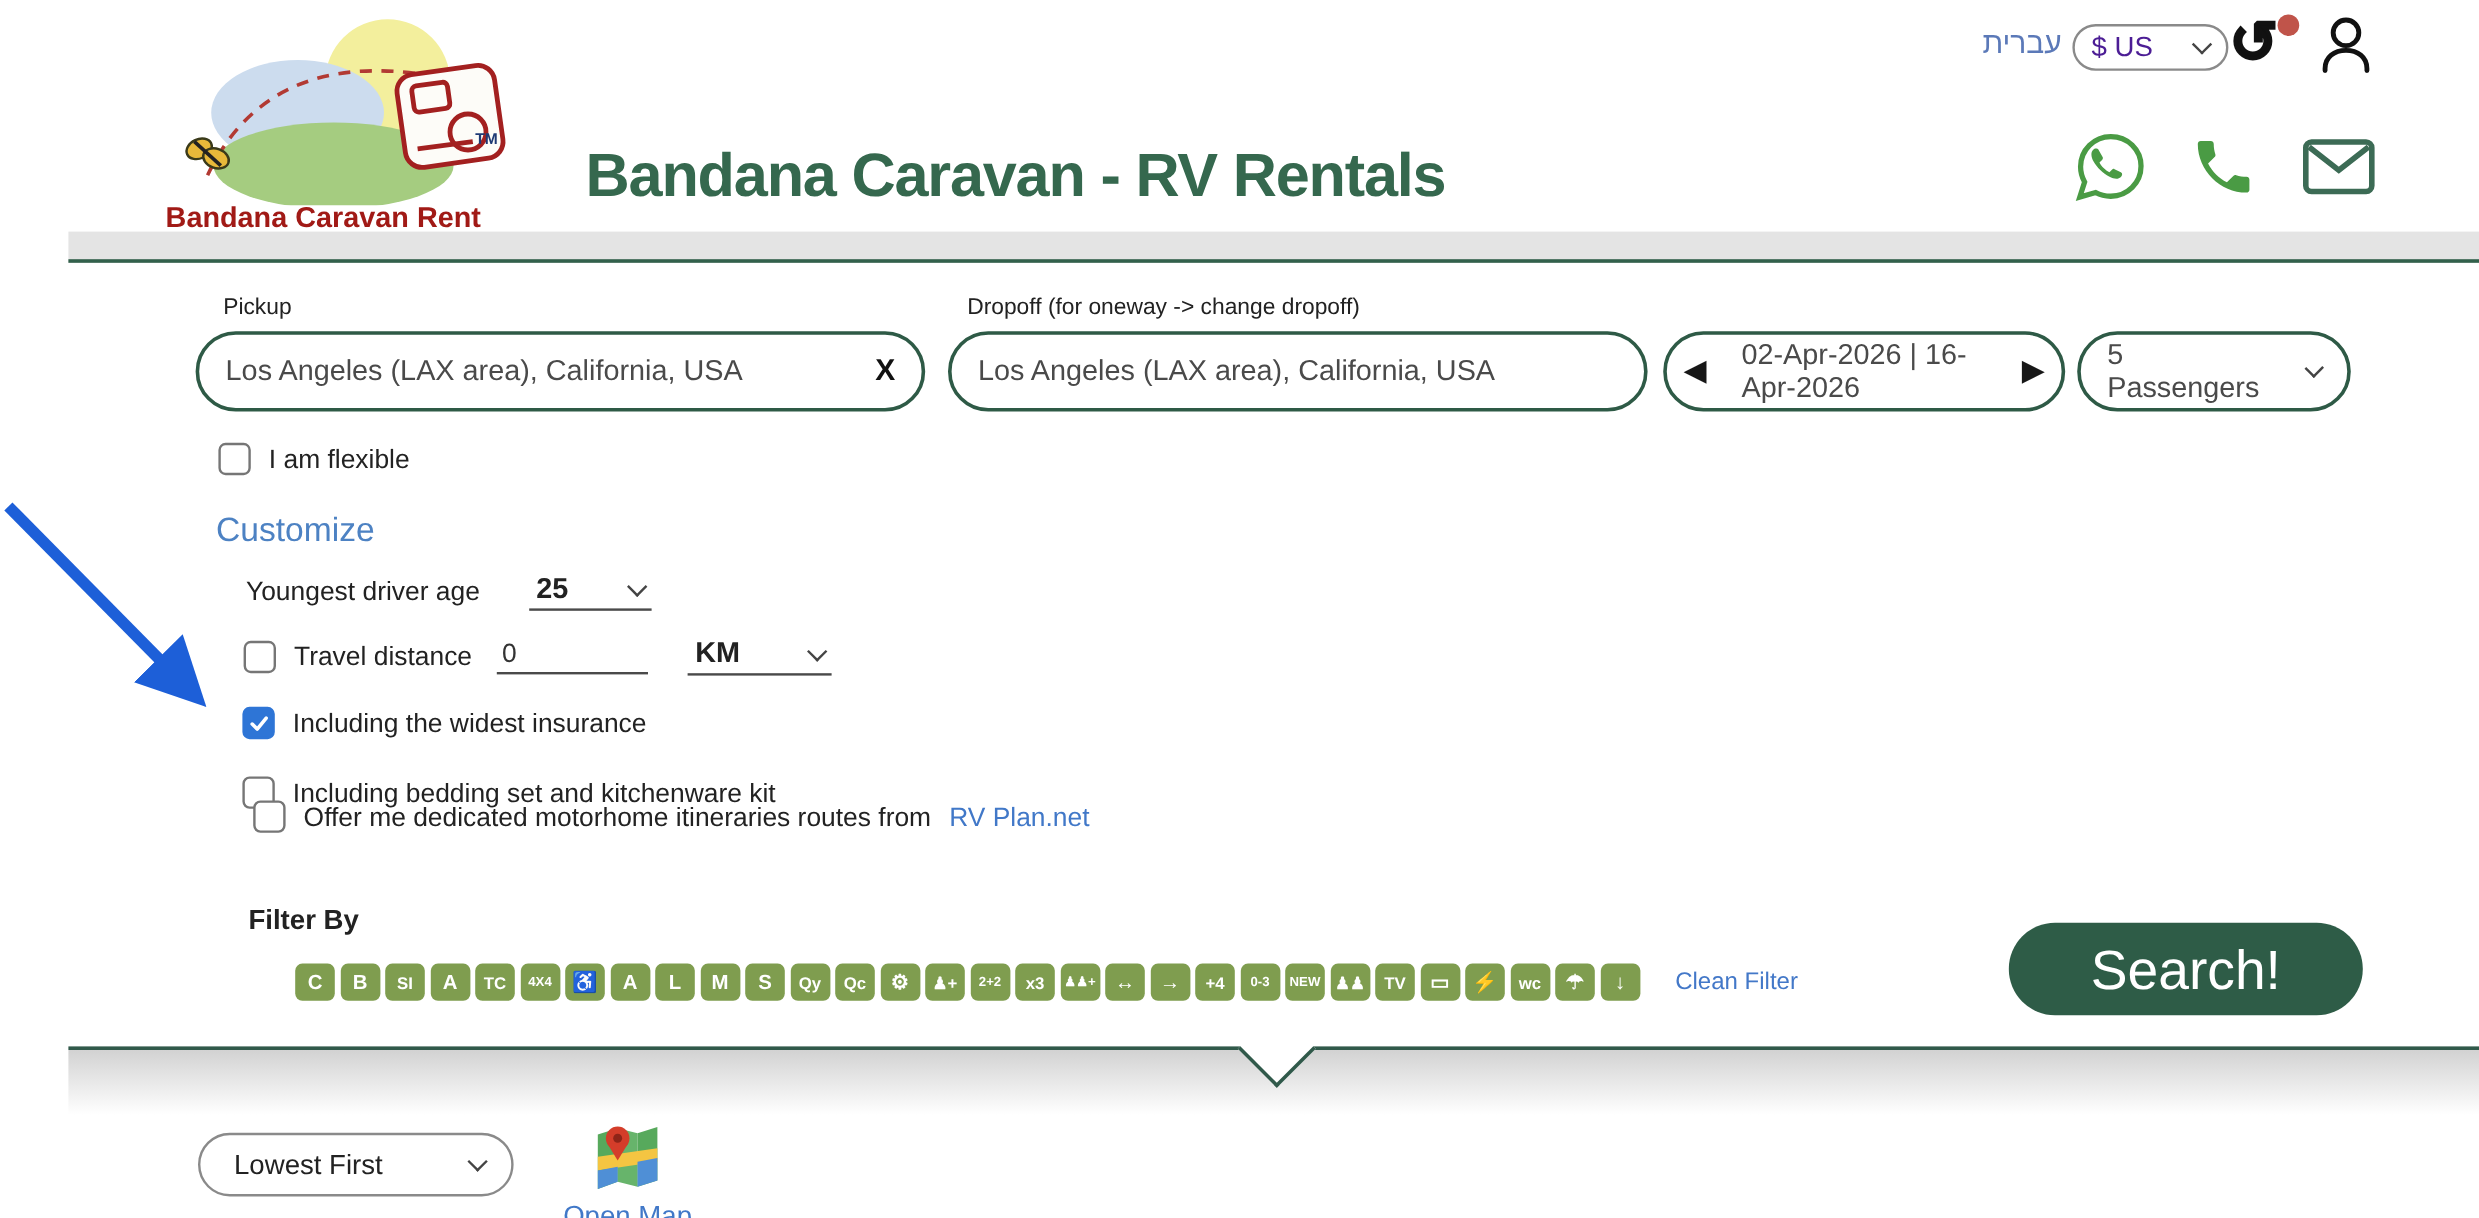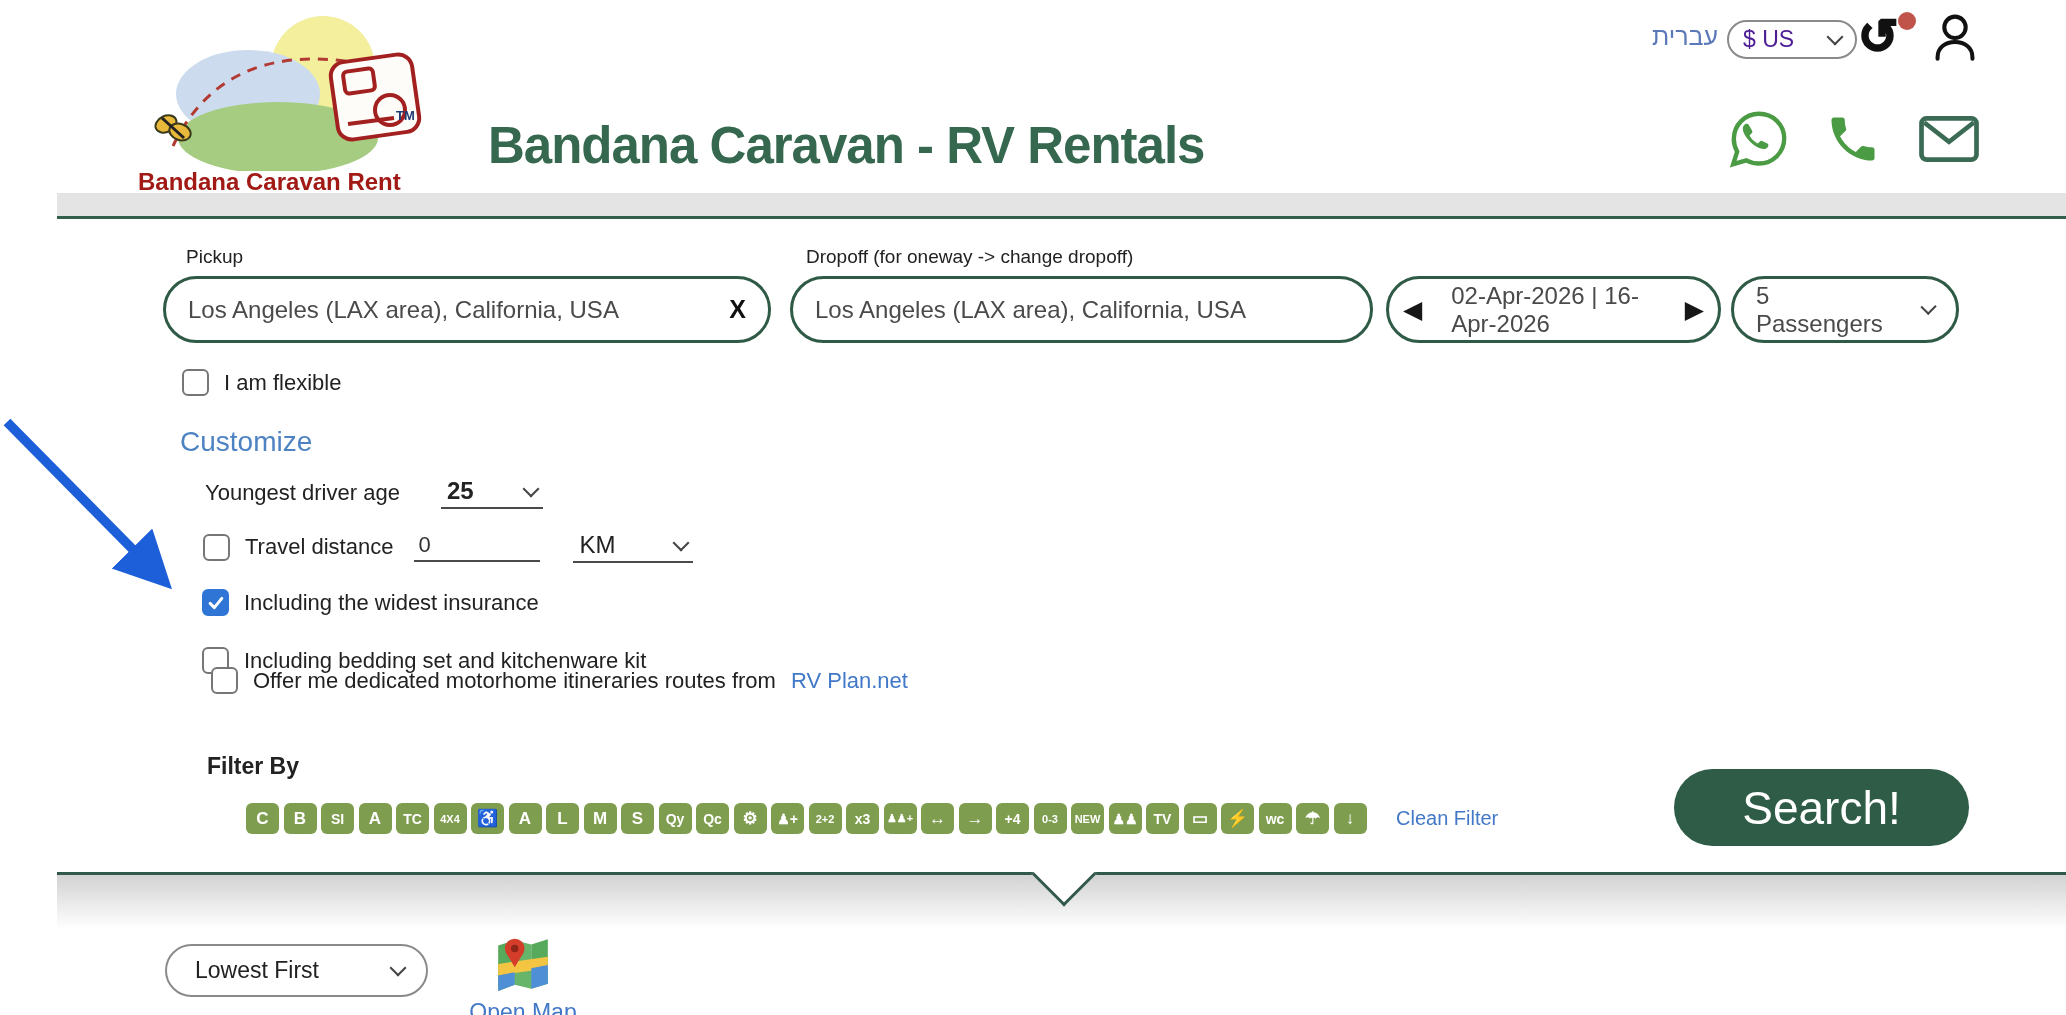--- a/index.html
+++ b/index.html
@@ -49,21 +49,21 @@
   .row-flexible{left:182px;top:369px;}
   .customize{position:absolute;left:180px;top:426px;font-size:28px;color:#4d82c3;cursor:pointer;}
   .row-age{left:205px;top:477px;}
   .row-distance{left:203px;top:531px;}
   .row-insurance{left:202px;top:589px;}
   .row-bedding{left:202px;top:647px;}
   .row-itin{left:211px;top:667px;}
   .u-select{display:flex;align-items:center;justify-content:space-between;border-bottom:2px solid #4a4a4a;cursor:pointer;box-sizing:border-box;padding:0 6px 2px 6px;}
   .age-select{width:102px;margin-left:26px;font-weight:bold;font-size:24px;text-align:right;}
   .dist-input{width:118px;border-bottom:2px solid #4a4a4a;padding:0 4px 2px 4px;font-size:22px;color:#333;margin-left:6px;}
-  .unit-select{width:120px;margin-left:18px;font-weight:normal;font-size:24px;}
+  .unit-select{width:120px;margin-left:18px;font-weight:bold;font-size:24px;}
   .inline-link{color:#4178c8;cursor:pointer;}
 
   
   .filter-title{position:absolute;left:207px;top:753px;font-size:23px;font-weight:bold;color:#222;}
   .filter-row{position:absolute;left:246px;top:803px;display:flex;align-items:center;}
   .ficon{flex:none;width:33px;height:31px;margin-right:4.5px;background:#7f9d4f;border-radius:6px;color:#fff;font-weight:bold;
          display:flex;align-items:center;justify-content:center;font-size:17px;cursor:pointer;overflow:hidden;}
   .clean-link{margin-left:25px;font-size:20px;color:#4378c8;cursor:pointer;white-space:nowrap;}
 
   .search-btn{position:absolute;left:1674px;top:769px;width:295px;height:77px;background:#2e5c47;border:none;border-radius:46px;

